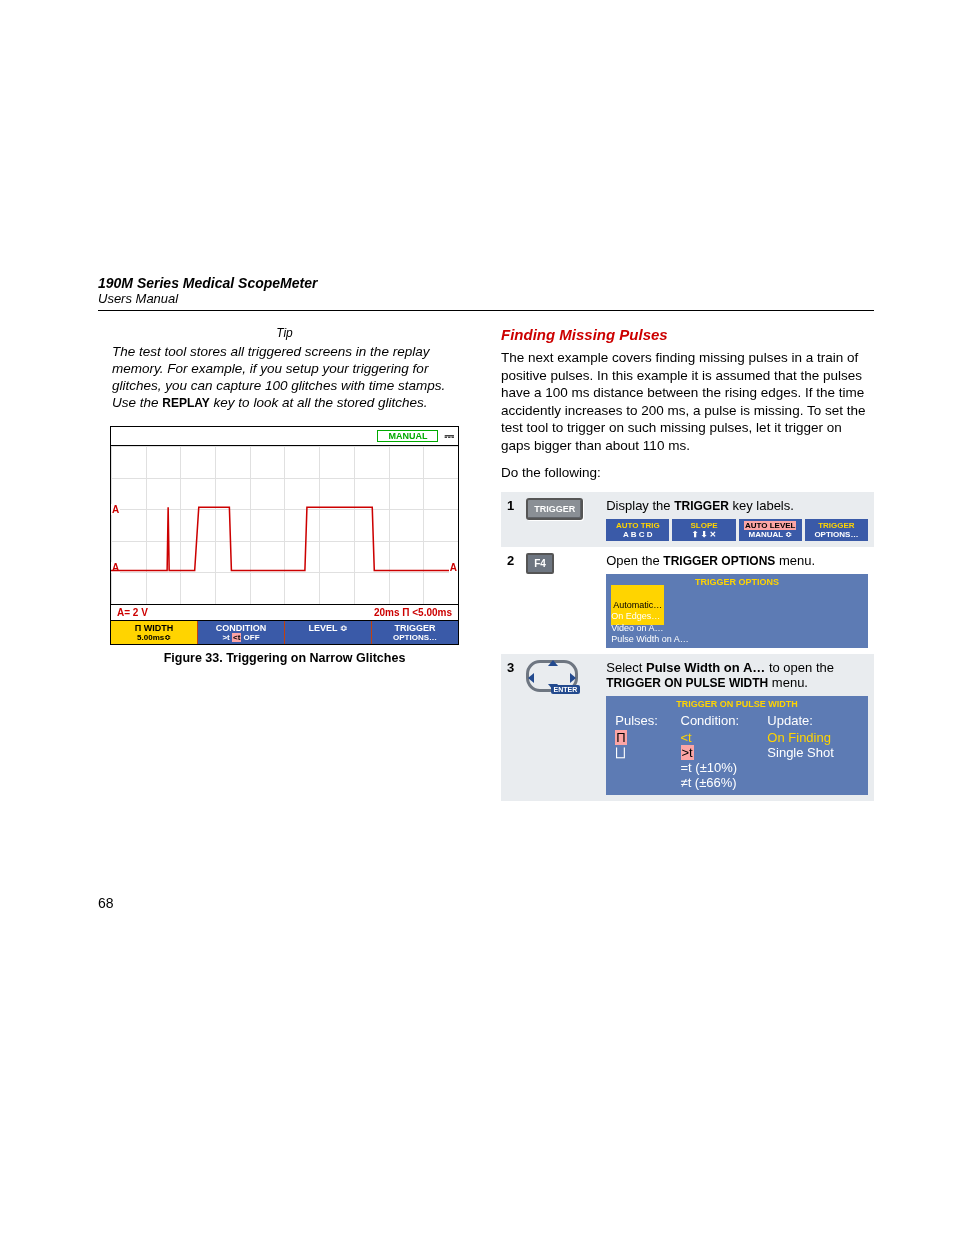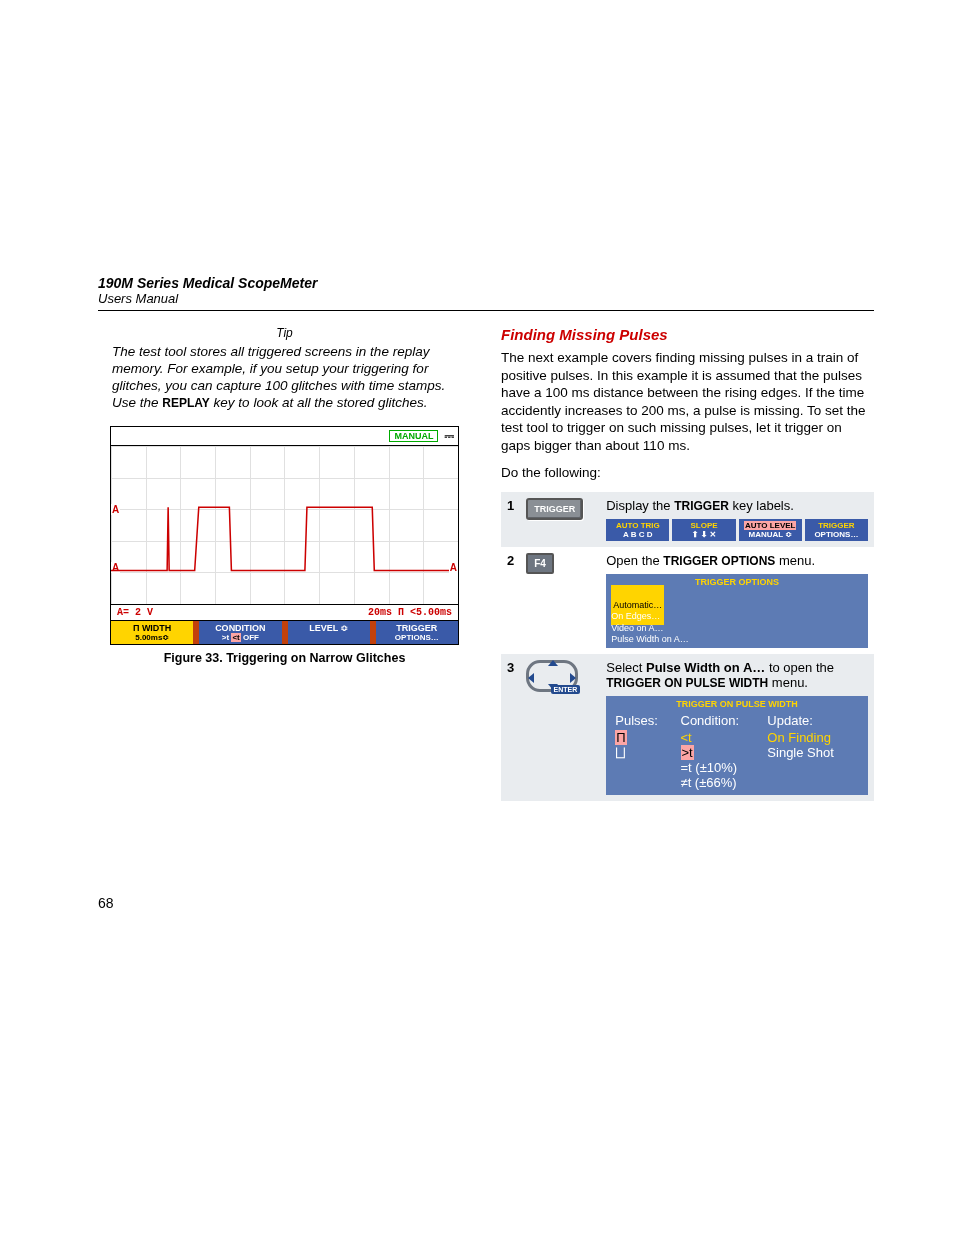--- a/index.html
+++ b/index.html
@@ -19,38 +19,38 @@
   .hdr-title { font-style: italic; font-weight: bold; font-size: 14px; }
   .hdr-sub   { font-style: italic; font-size: 13px; }
   .rule { border-top: 1px solid #000; margin-top: 4px; }
   .cols { display: flex; gap: 30px; margin-top: 15px; }
   .col  { flex: 1; }
   .tip-heading { text-align: center; font-style: italic; font-size: 12px; margin-bottom: 4px; }
   .tip-body { font-style: italic; font-size: 13.5px; line-height: 1.25; padding: 0 14px; }
   .kc { font-style: normal; font-weight: bold; font-variant: small-caps; font-size: 12px; }
   .scope-outer { border: 1px solid #000; margin: 14px 12px 6px 12px; background: #fff; }
   .scope-bar-top { display:flex; justify-content:flex-end; align-items:center; padding:2px 4px; font-size:9px; font-weight:bold; gap:6px; }
-  .badge-manual { border:1px solid #0a0; color:#0a0; padding:0 4px; background:#fff; }
+  .badge-manual { border:1px solid #0a0; color:#0a0; padding:0 10px; background:#fff; }
   .plug { font-size:12px; }
   .scope-grid {
     position: relative;
     border-top: 1px solid #000; border-bottom: 1px solid #000;
     height: 160px; background:#fff;
   }
   .glines { position:absolute; inset:0;
     background-image:
       repeating-linear-gradient(to right, #ccc 0 1px, transparent 1px 10%),
       repeating-linear-gradient(to bottom, #ccc 0 1px, transparent 1px 20%);
     opacity:.6;
   }
   .tick-a { position:absolute; left:0; font-size:10px; font-weight:bold; color:#c00; background:#fff; padding:0 1px;}
   .trace { position:absolute; inset:0; }
-  .scope-status { display:flex; justify-content:space-between; padding:2px 6px; font-size:10px; font-weight:bold; color:#c00;font-family:Liberation Mono, monospace;}
+  .scope-status { display:flex; justify-content:space-between; padding:2px 6px; font-size:10px; font-weight:bold; color:#c00;}
   .softkeys { display:flex; border-top:1px solid #000;}
-  .sk { flex:1; text-align:center; border-right:6px solid #c2410c; padding:2px 1px; font-size:9px; font-weight:bold; }
+  .sk { flex:1; text-align:center; border-right:1px solid #c2410c; padding:2px 1px; font-size:9px; font-weight:bold; }
   .sk:last-child{border-right:none;}
   .sk-yellow{ background:#ffd400; color:#000;}
   .sk-blue  { background:#3a5aa8; color:#fff;}
   .sk .sub { font-size:8px; font-weight:bold; }
   .hl { background:#fca5a5; color:#000; padding:0 1px;}
   .fig-cap { text-align:center; font-weight:bold; font-size:12.5px; margin-top:6px; }
   .h2 { color:#c00; font-style:italic; font-weight:bold; font-size:15px; margin-bottom:6px;}
   .para { font-size:13.5px; line-height:1.3; margin-bottom:10px; }
   .steps { width:100%; border-collapse:collapse; }
   .steps td { padding:6px 6px; vertical-align:top; font-size:13px; }

